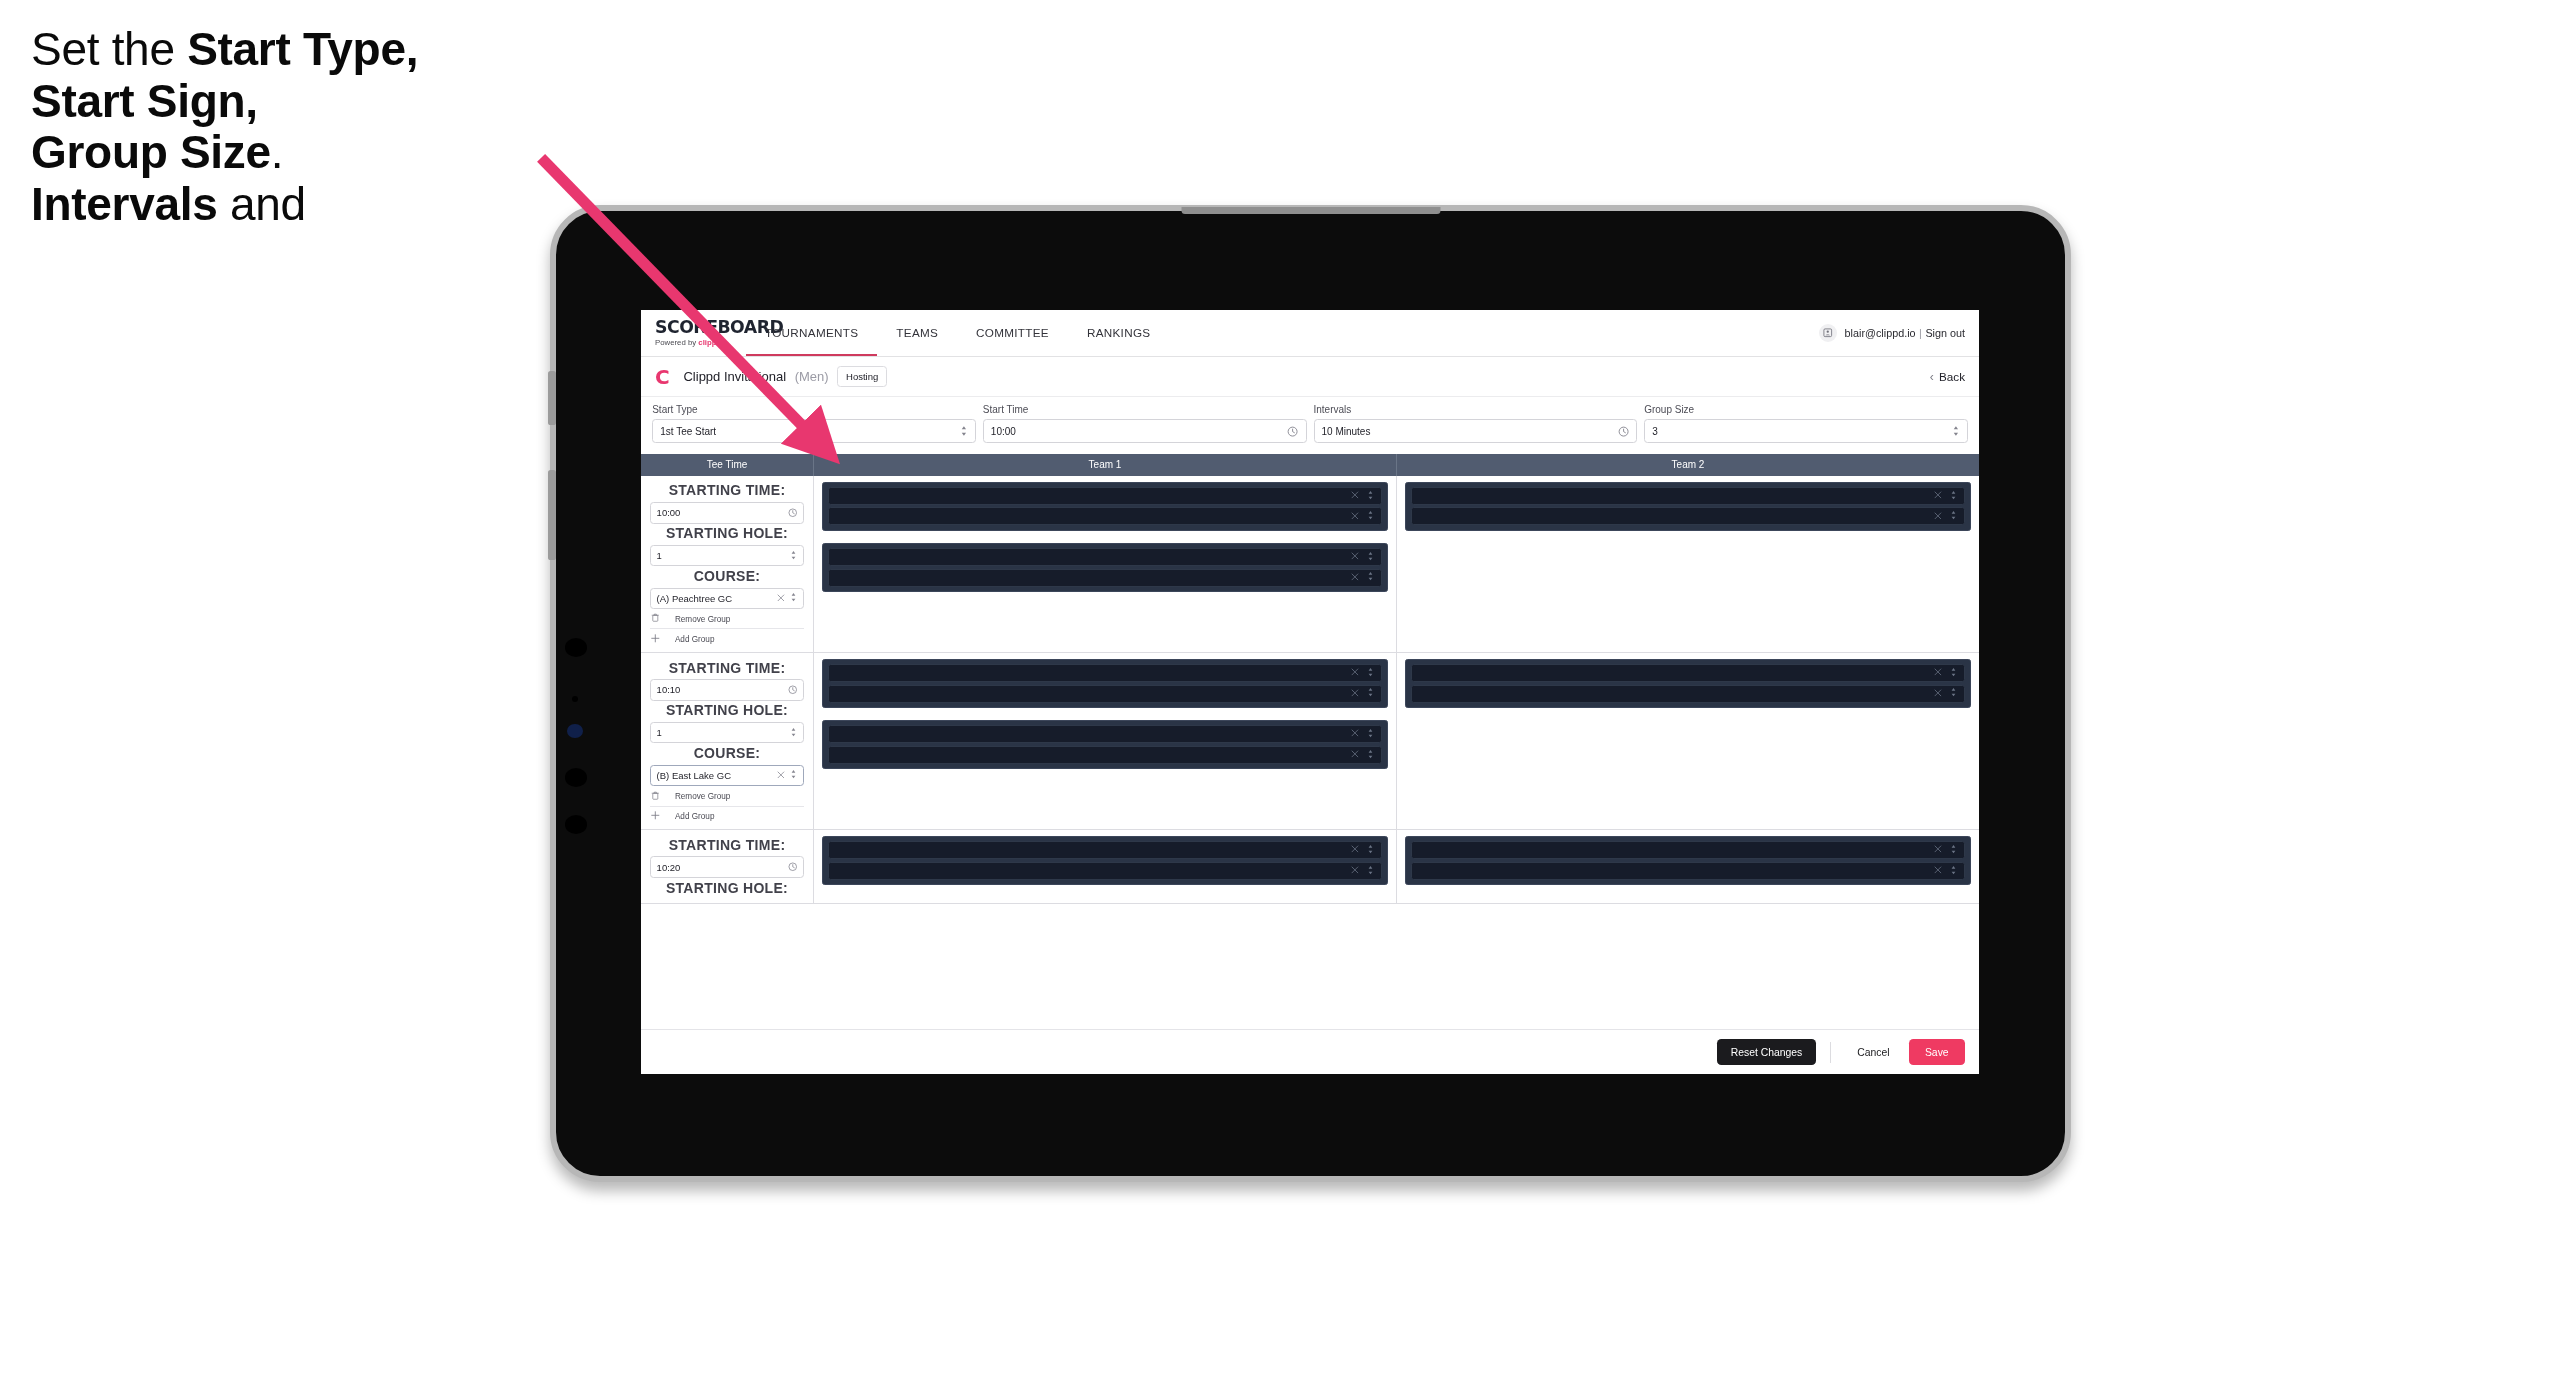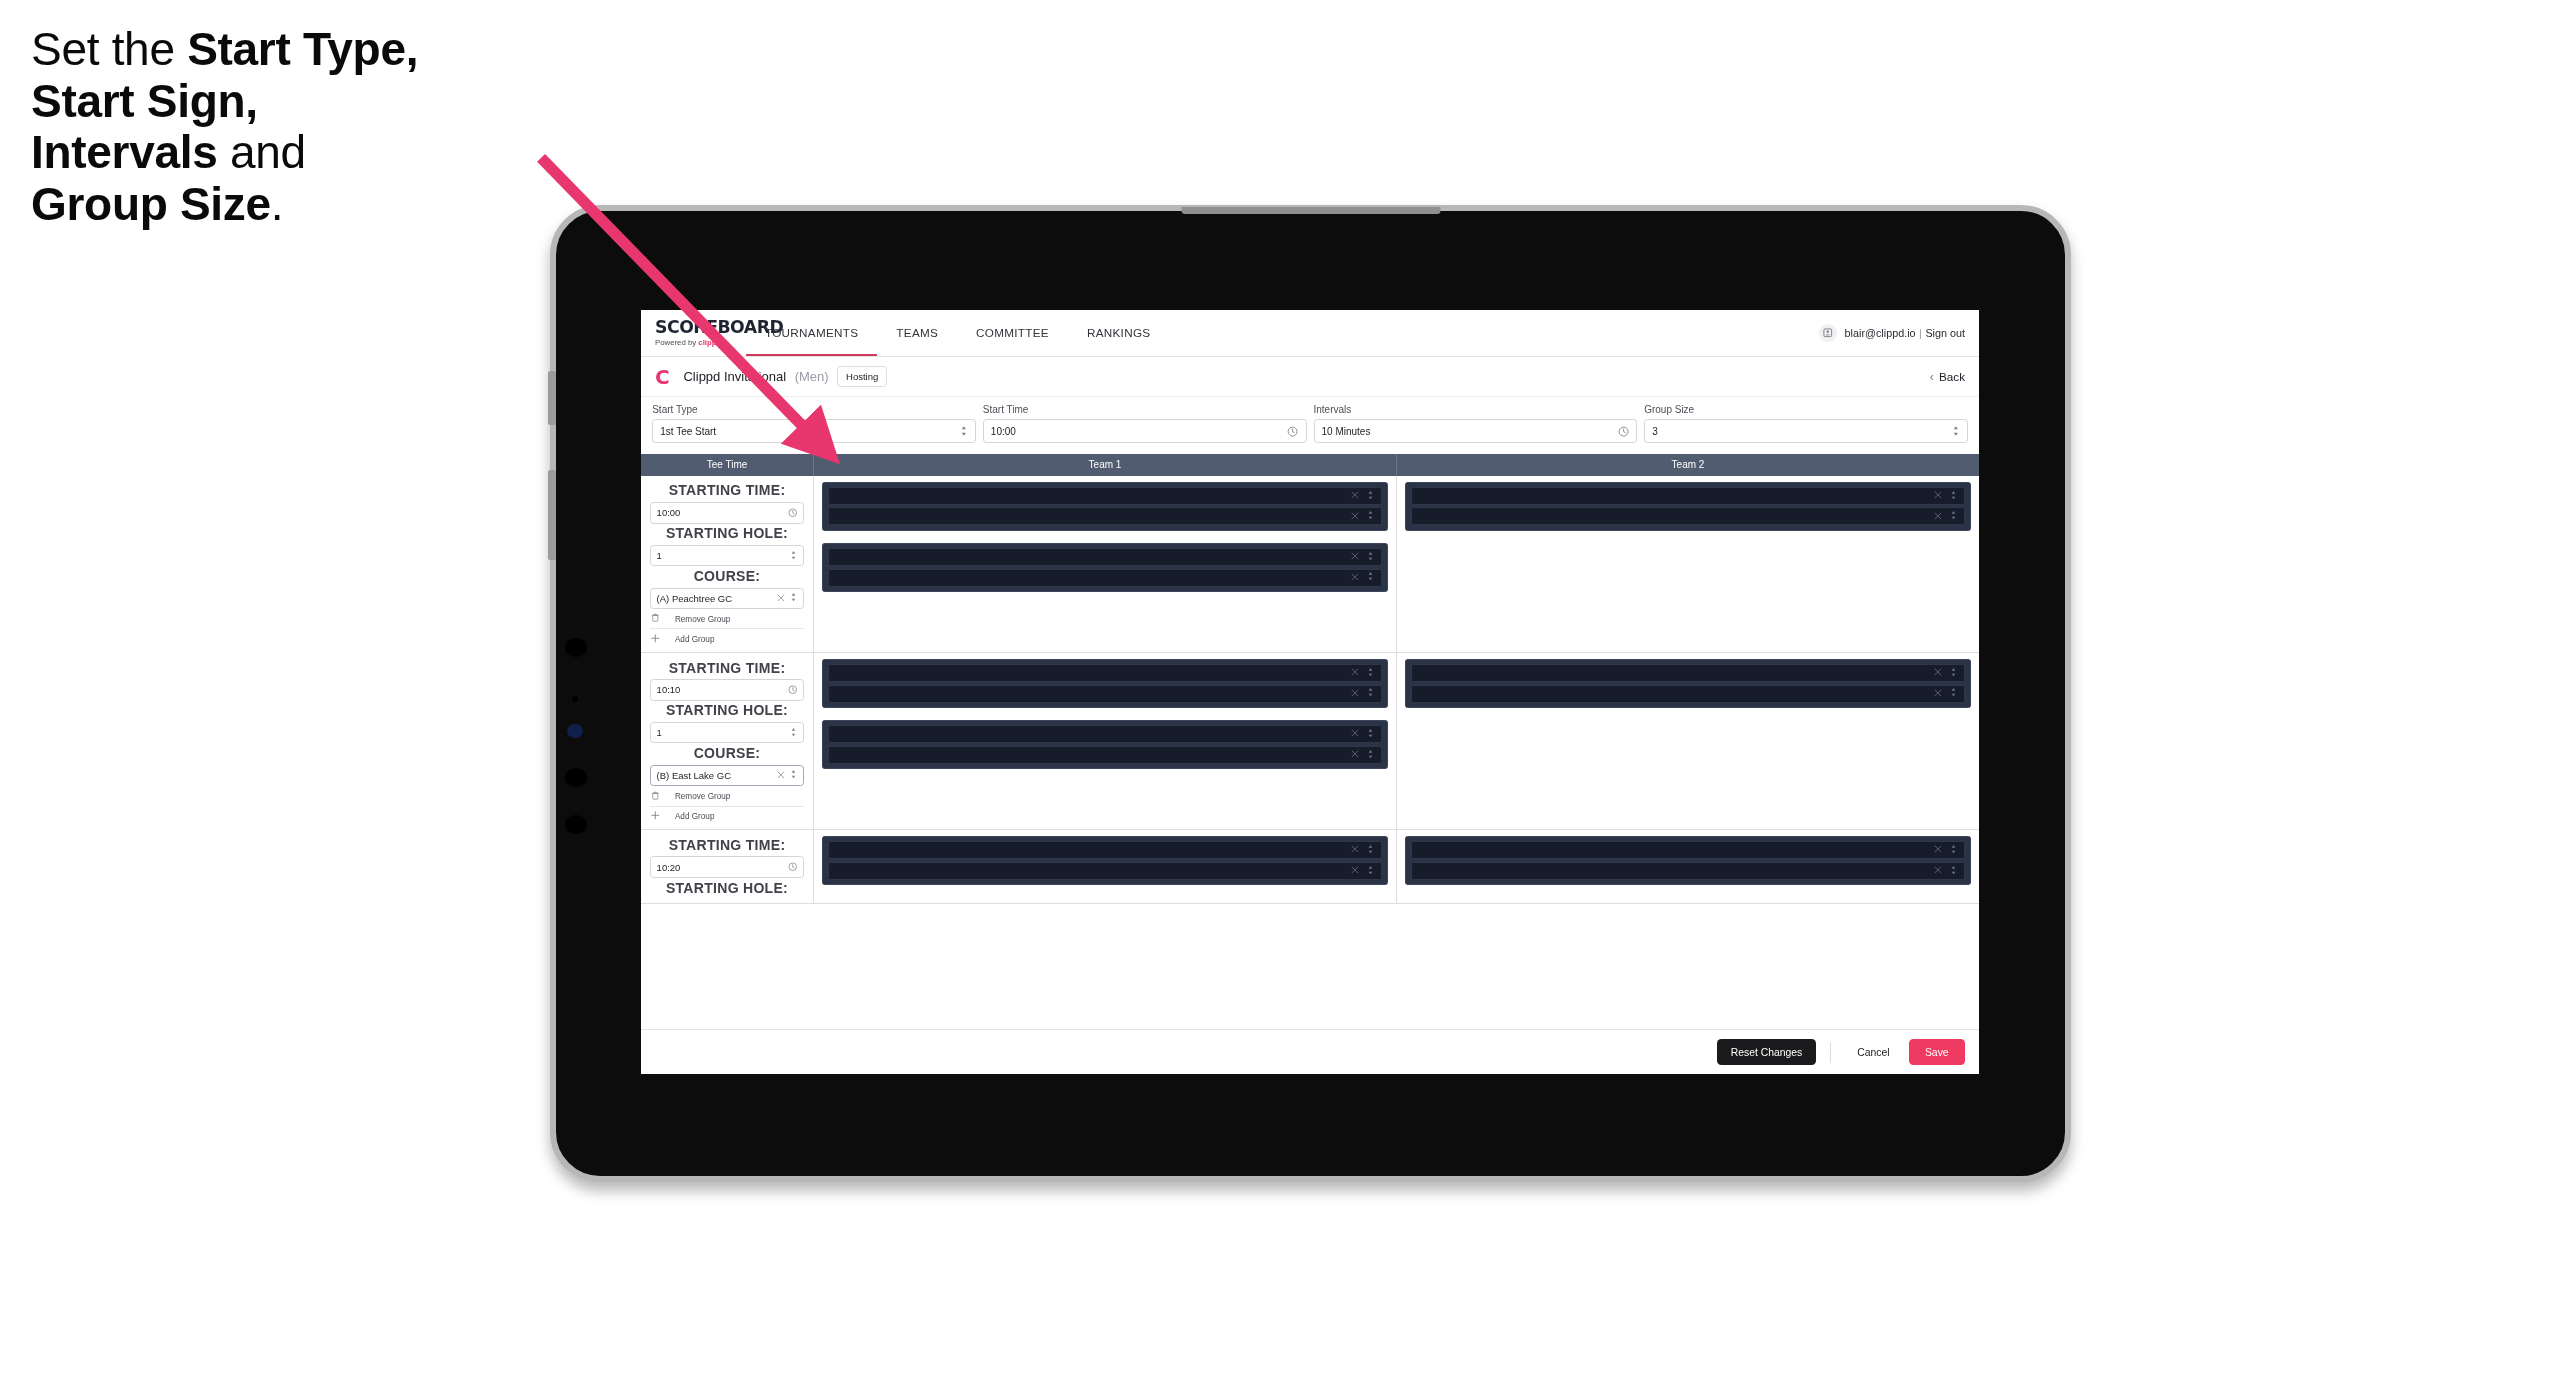--- a/index.html
+++ b/index.html
@@ -217,22 +217,22 @@
   }
 </style>
 </head>
 <body>
 
 <div id="stage">
 
   <div id="headline">
     <div><span class="n">Set the </span><span class="b">Start Type,</span></div>
     <div><span class="b">Start Sign,</span></div>
+    <div><span class="b">Group Size</span><span class="n">.</span></div>
     <div><span class="b">Intervals</span><span class="n"> and</span></div>
-    <div><span class="b">Group Size</span><span class="n">.</span></div>
   </div>
 
   <div id="tablet">
     <div id="bezel-top-notch"></div>
     <div class="bezel-dot" style="top:160px;height:54px;"></div>
     <div class="bezel-dot" style="top:259px;height:90px;"></div>
     <div class="side-sensor" style="top:427px;width:22.4px;height:19px;"></div>
     <div class="side-sensor" style="top:485px;width:6px;height:6px;left:15.5px;"></div>
     <div class="side-sensor" style="top:513px;width:15.5px;height:14px;left:11.2px;background:#10204a;"></div>
     <div class="side-sensor" style="top:557px;width:22.4px;height:19px;"></div>

